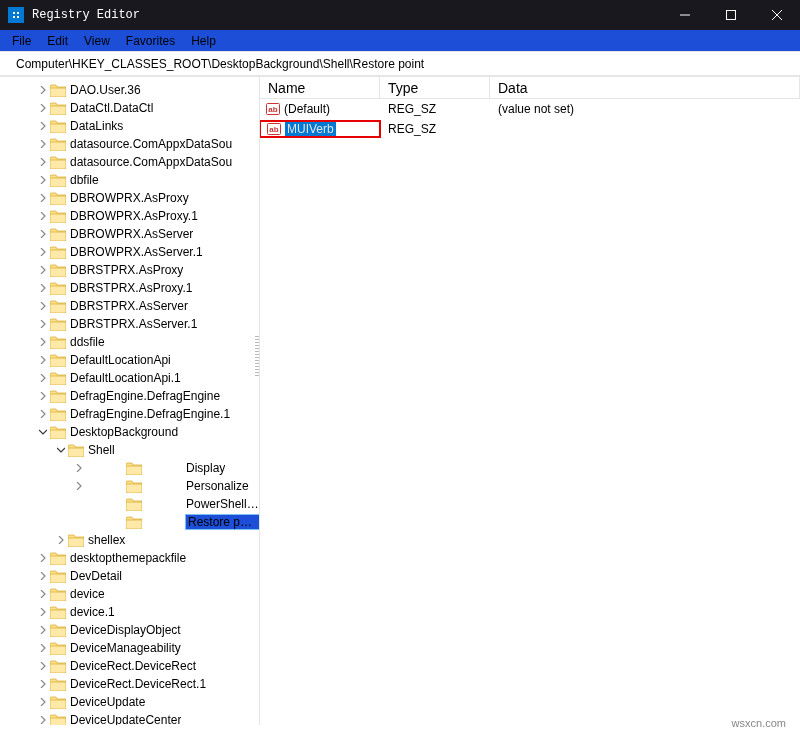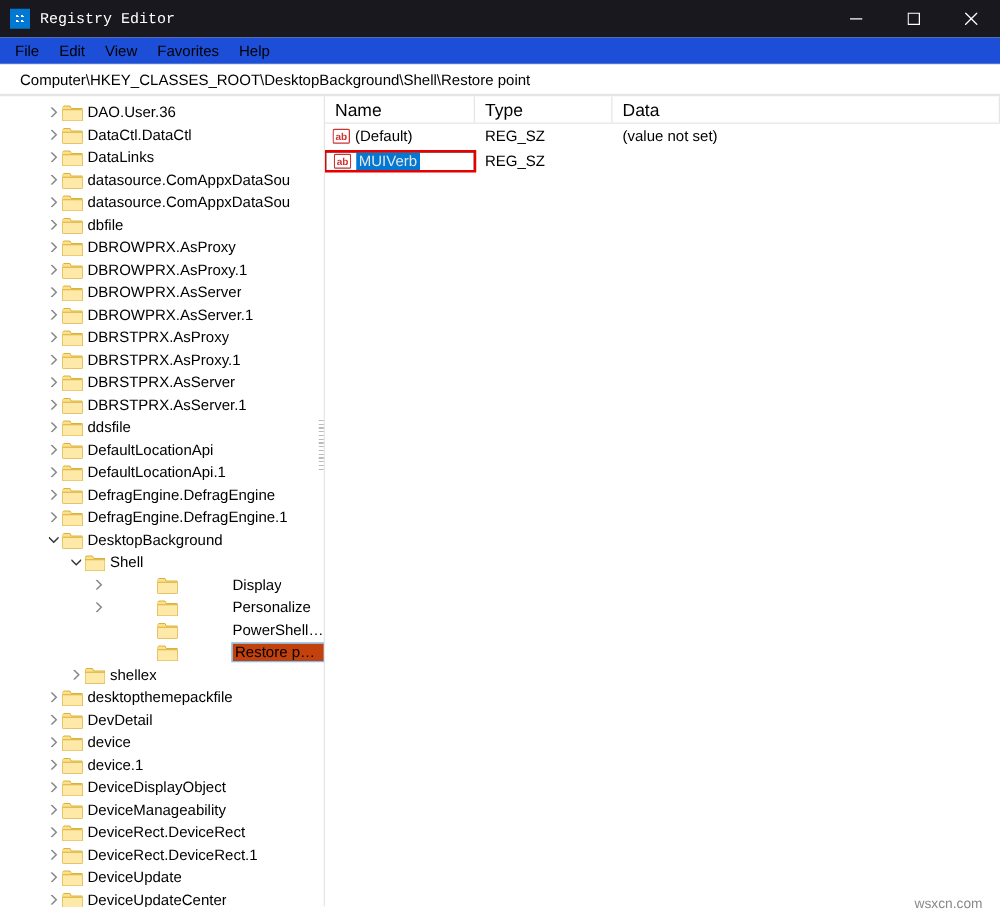--- a/index.html
+++ b/index.html
@@ -24,21 +24,21 @@
 
 
 .main { display: flex; height: calc(733px - 30px - 22px - 24px - 8px); border-top: 1px solid #e5e5e5; position: relative; }
 .tree-pane { width: 260px; overflow: hidden; border-right: 1px solid #e5e5e5; position: relative; }
 .tree-scroll { position: absolute; inset: 0; overflow-y: scroll; overflow-x: hidden; }
 .tree { padding: 4px 0 4px 4px; }
 .tree-row { display: flex; align-items: center; height: 18px; font-size: 12px; white-space: nowrap; }
 .tree-row .chev { width: 14px; height: 14px; display: flex; align-items: center; justify-content: center; color: #666; flex-shrink: 0; }
 .tree-row .folder { width: 16px; height: 13px; margin-right: 4px; flex-shrink: 0; }
 .tree-row .label { overflow: hidden; text-overflow: ellipsis; }
-.tree-row.selected .label { background: #c2410c; outline: 1px solid #7abef2; padding: 0 2px; }
+.tree-row.selected .label { background: #1d4ed8; outline: 1px solid #7abef2; padding: 0 2px; }
 .indent-2 { padding-left: 32px; }
 .indent-3 { padding-left: 50px; }
 .indent-4 { padding-left: 68px; gap: 40px; }
 
 
 .values-pane { flex: 1; overflow: auto; }
 .values-header { display: flex; height: 22px; border-bottom: 1px solid #e5e5e5; font-size: 14px; }
 .values-header .col { padding: 2px 8px; border-right: 1px solid #e5e5e5; display: flex; align-items: center; }
 .col-name { width: 120px; }
 .col-type { width: 110px; }

